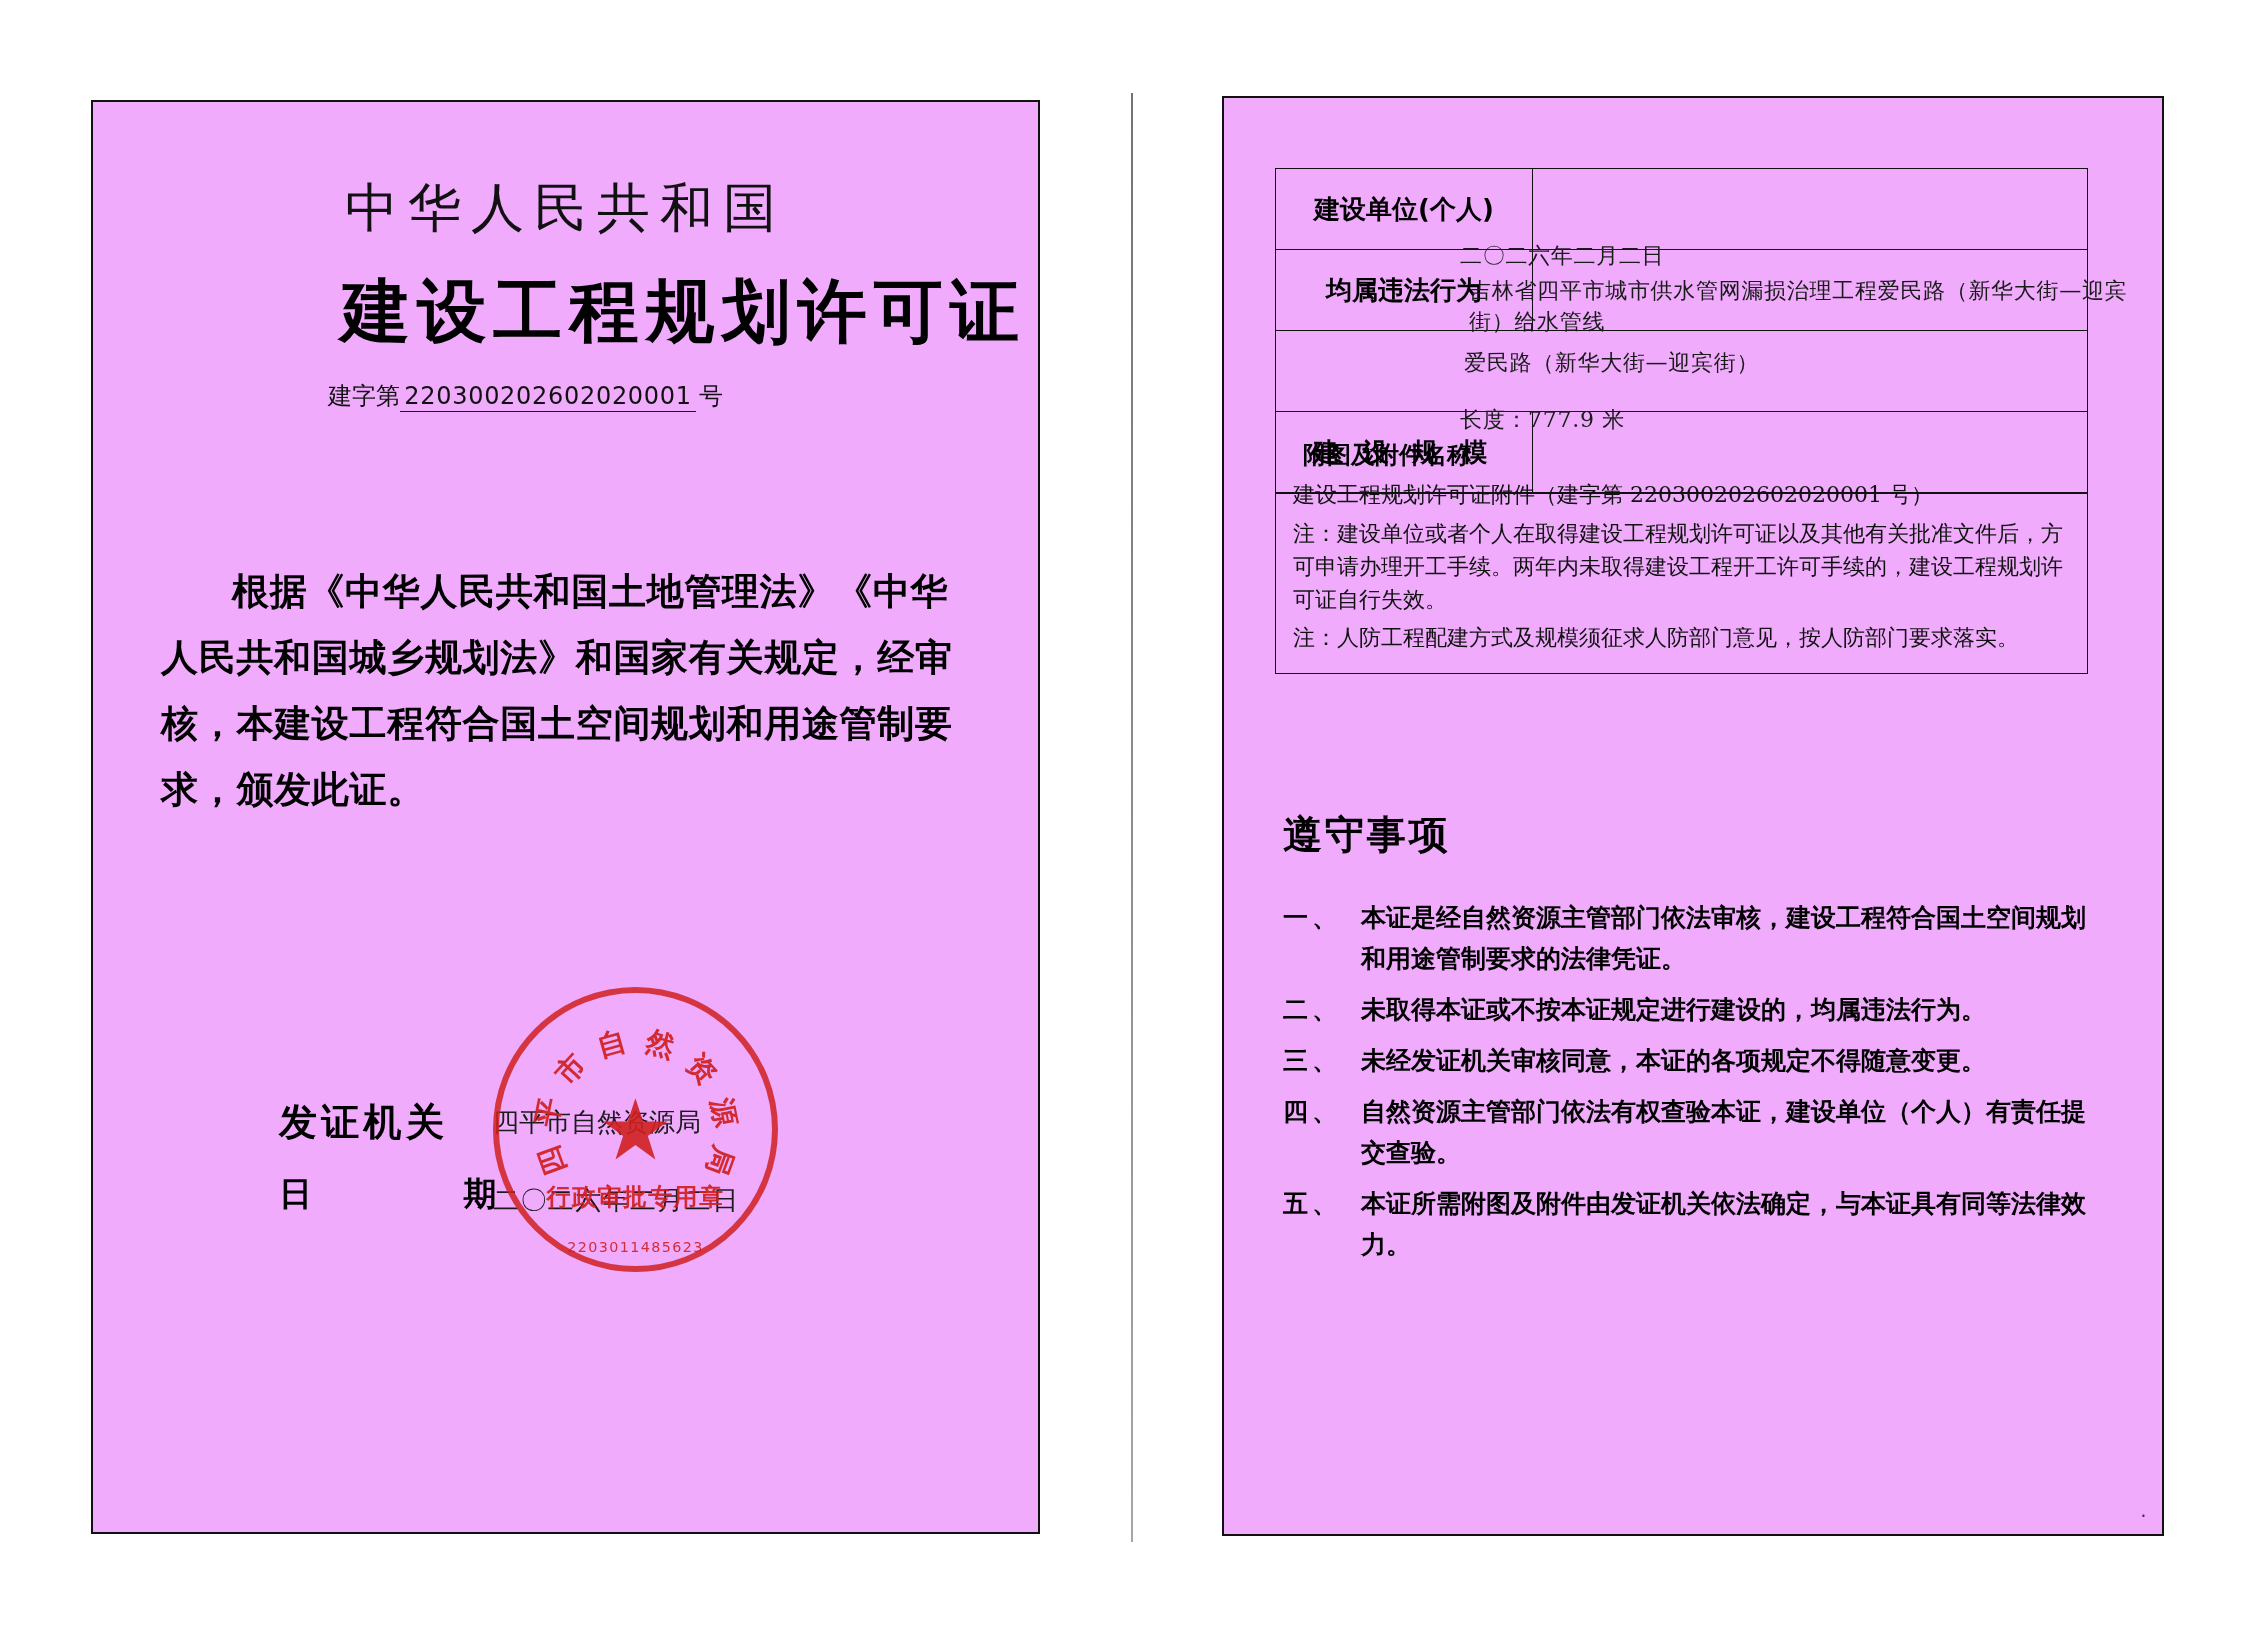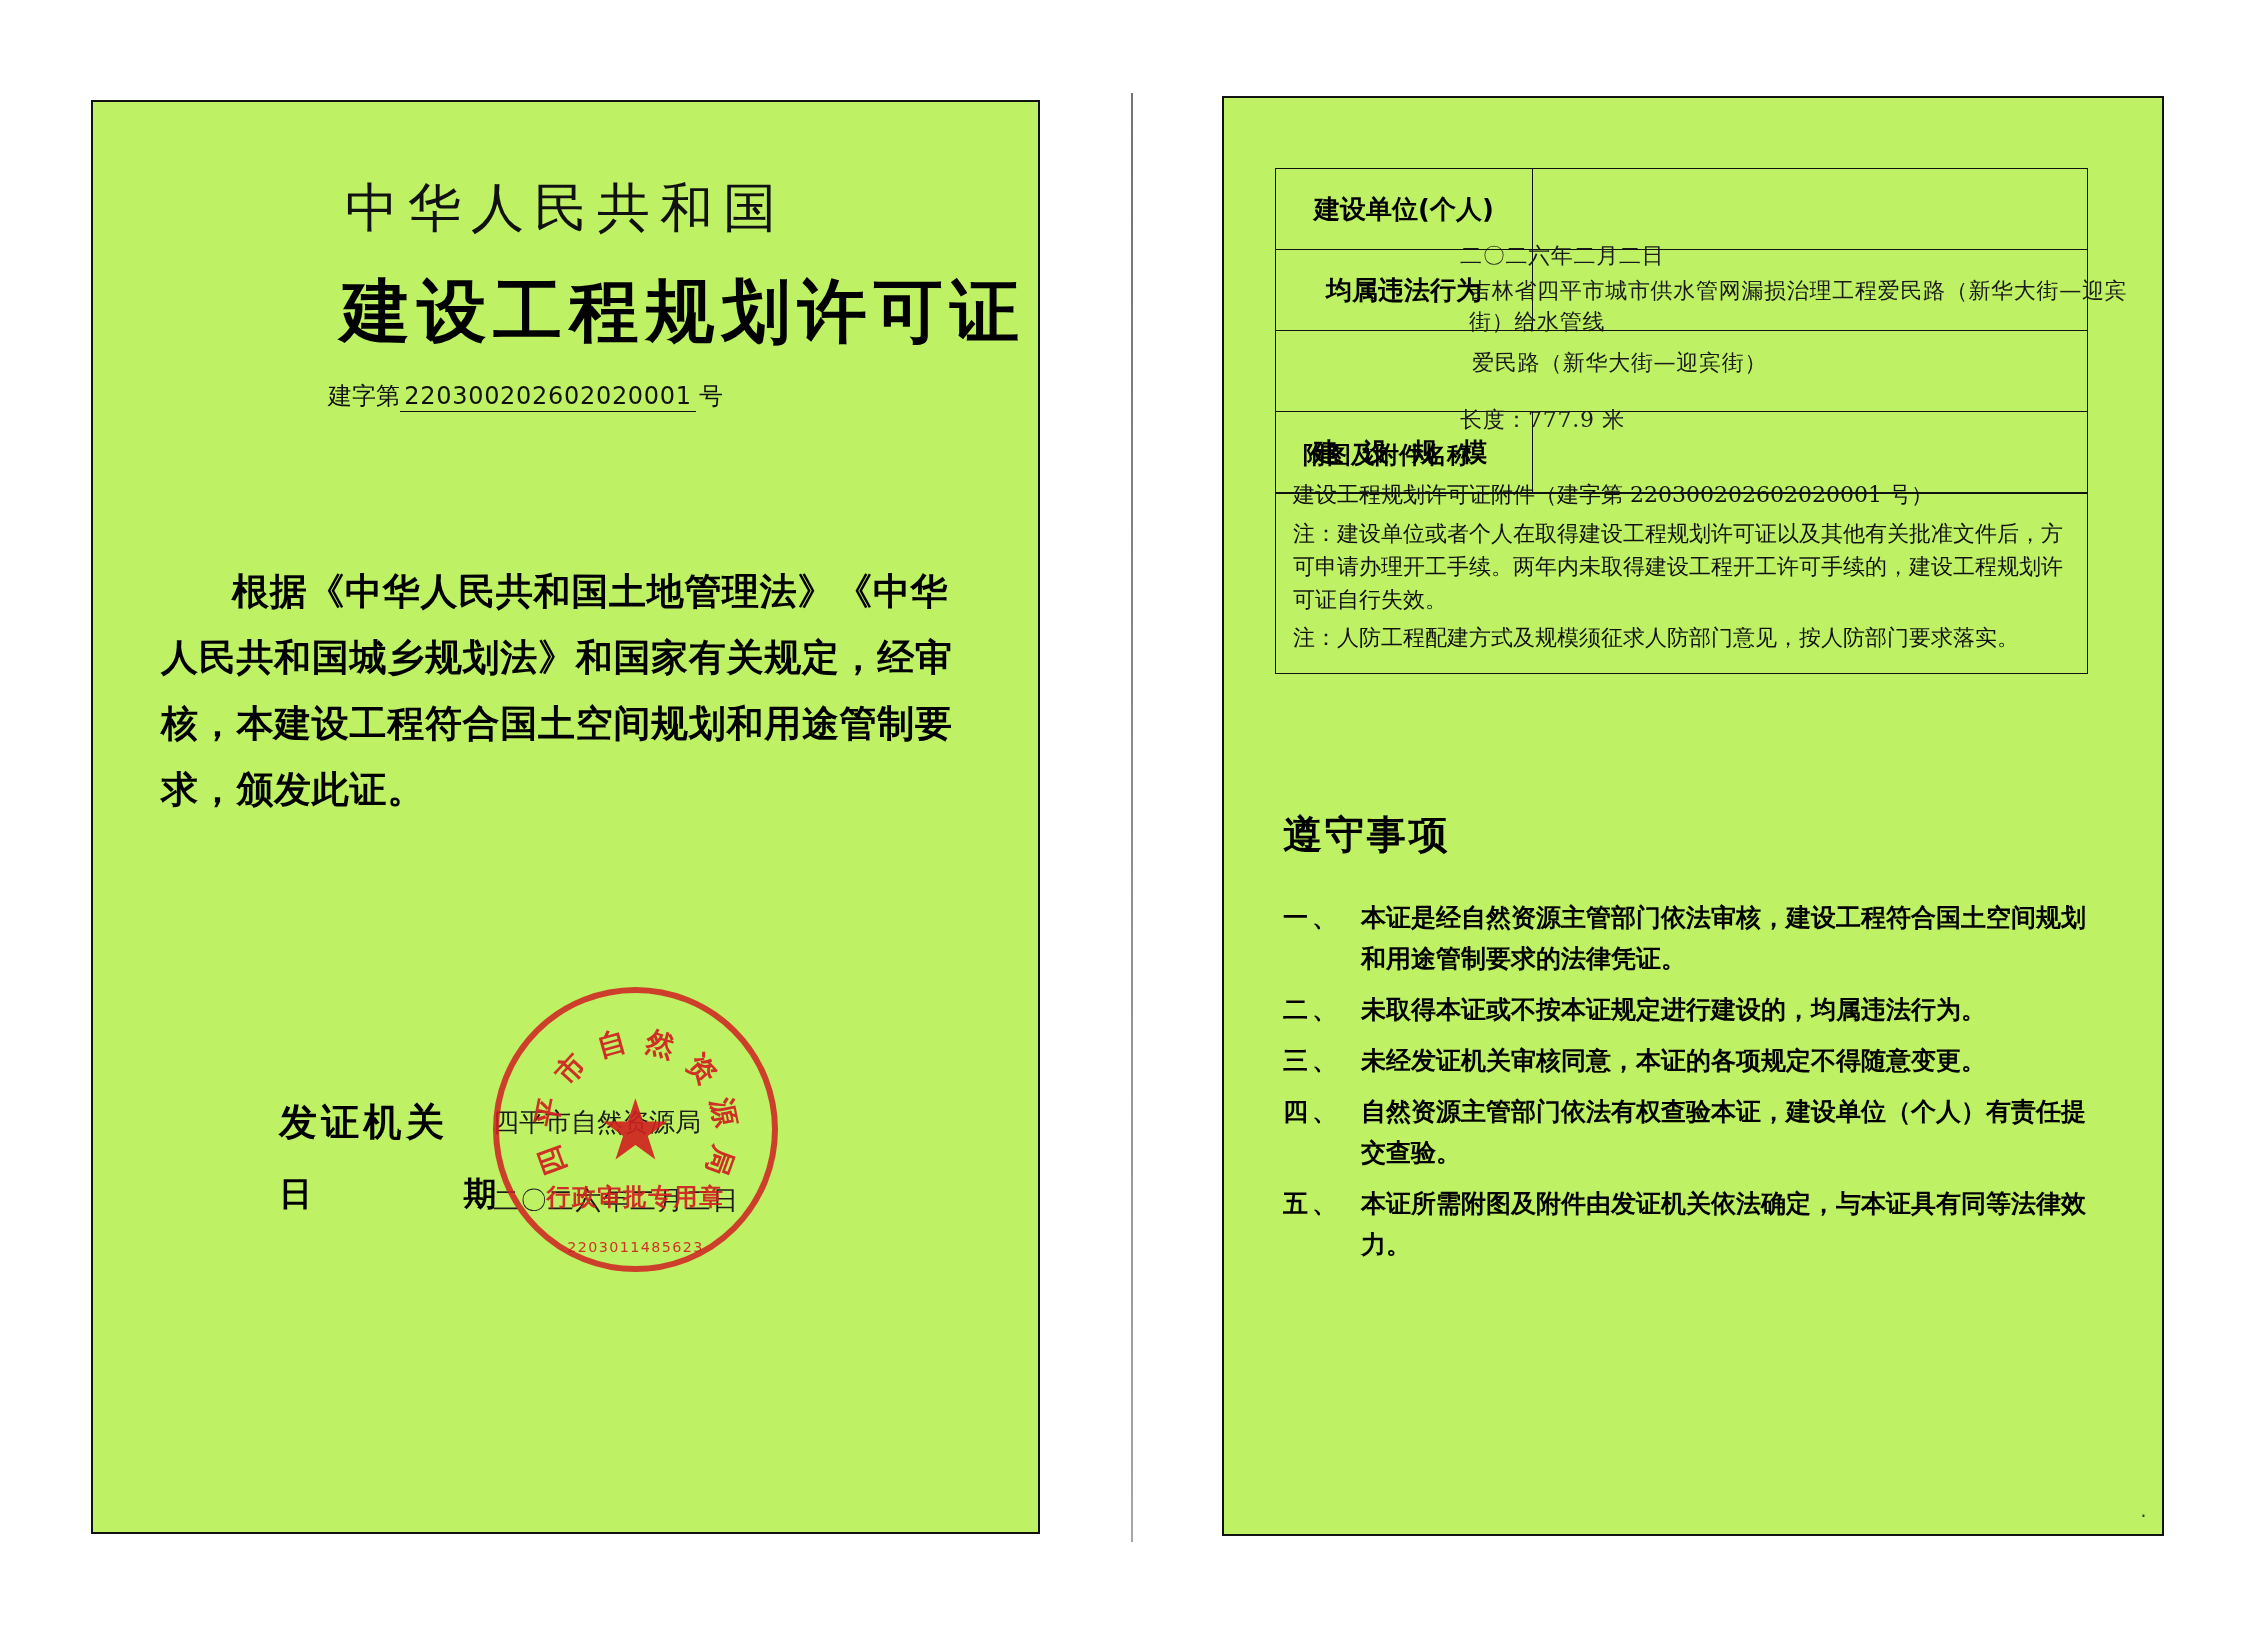--- a/index.html
+++ b/index.html
@@ -11,21 +11,21 @@
     width: 2250px;
     height: 1644px;
     position: relative;
     font-family: "DejaVu Sans", "Liberation Sans", sans-serif;
     overflow: hidden;
   }
 
   
   .sheet {
     position: absolute;
-    background: #bef264;
+    background: #f0abfc;
     border: 2.1px solid #111;
     box-sizing: border-box;
   }
   #left-page {
     left: 91px;
     top: 100px;
     width: 949px;
     height: 1434px;
   }
   #right-page {
@@ -243,21 +243,21 @@
     position: absolute;
     color: #1a1a1a;
     font-family: "DejaVu Serif", "Liberation Serif", serif;
     font-size: 22px;
     line-height: 31px;
     white-space: pre-line;
     letter-spacing: 0.7px;
   }
   #ov-unit   { left: 184px;  top: 71px;  }
   #ov-project{ left: 184px;  top: 106px;  width: 685px; margin-left: 9px; }
-  #ov-loc    { left: 196px;  top: 178px;  }
+  #ov-loc    { left: 188px;  top: 178px;  }
   #ov-scale  { left: 184px;  top: 235px;  }
 
   #attach-block {
     position: absolute;
     left: 51px;
     top: 328px;
     width: 813px;
     border: 1.4px solid #111;
     border-top: none;
     box-sizing: border-box;

